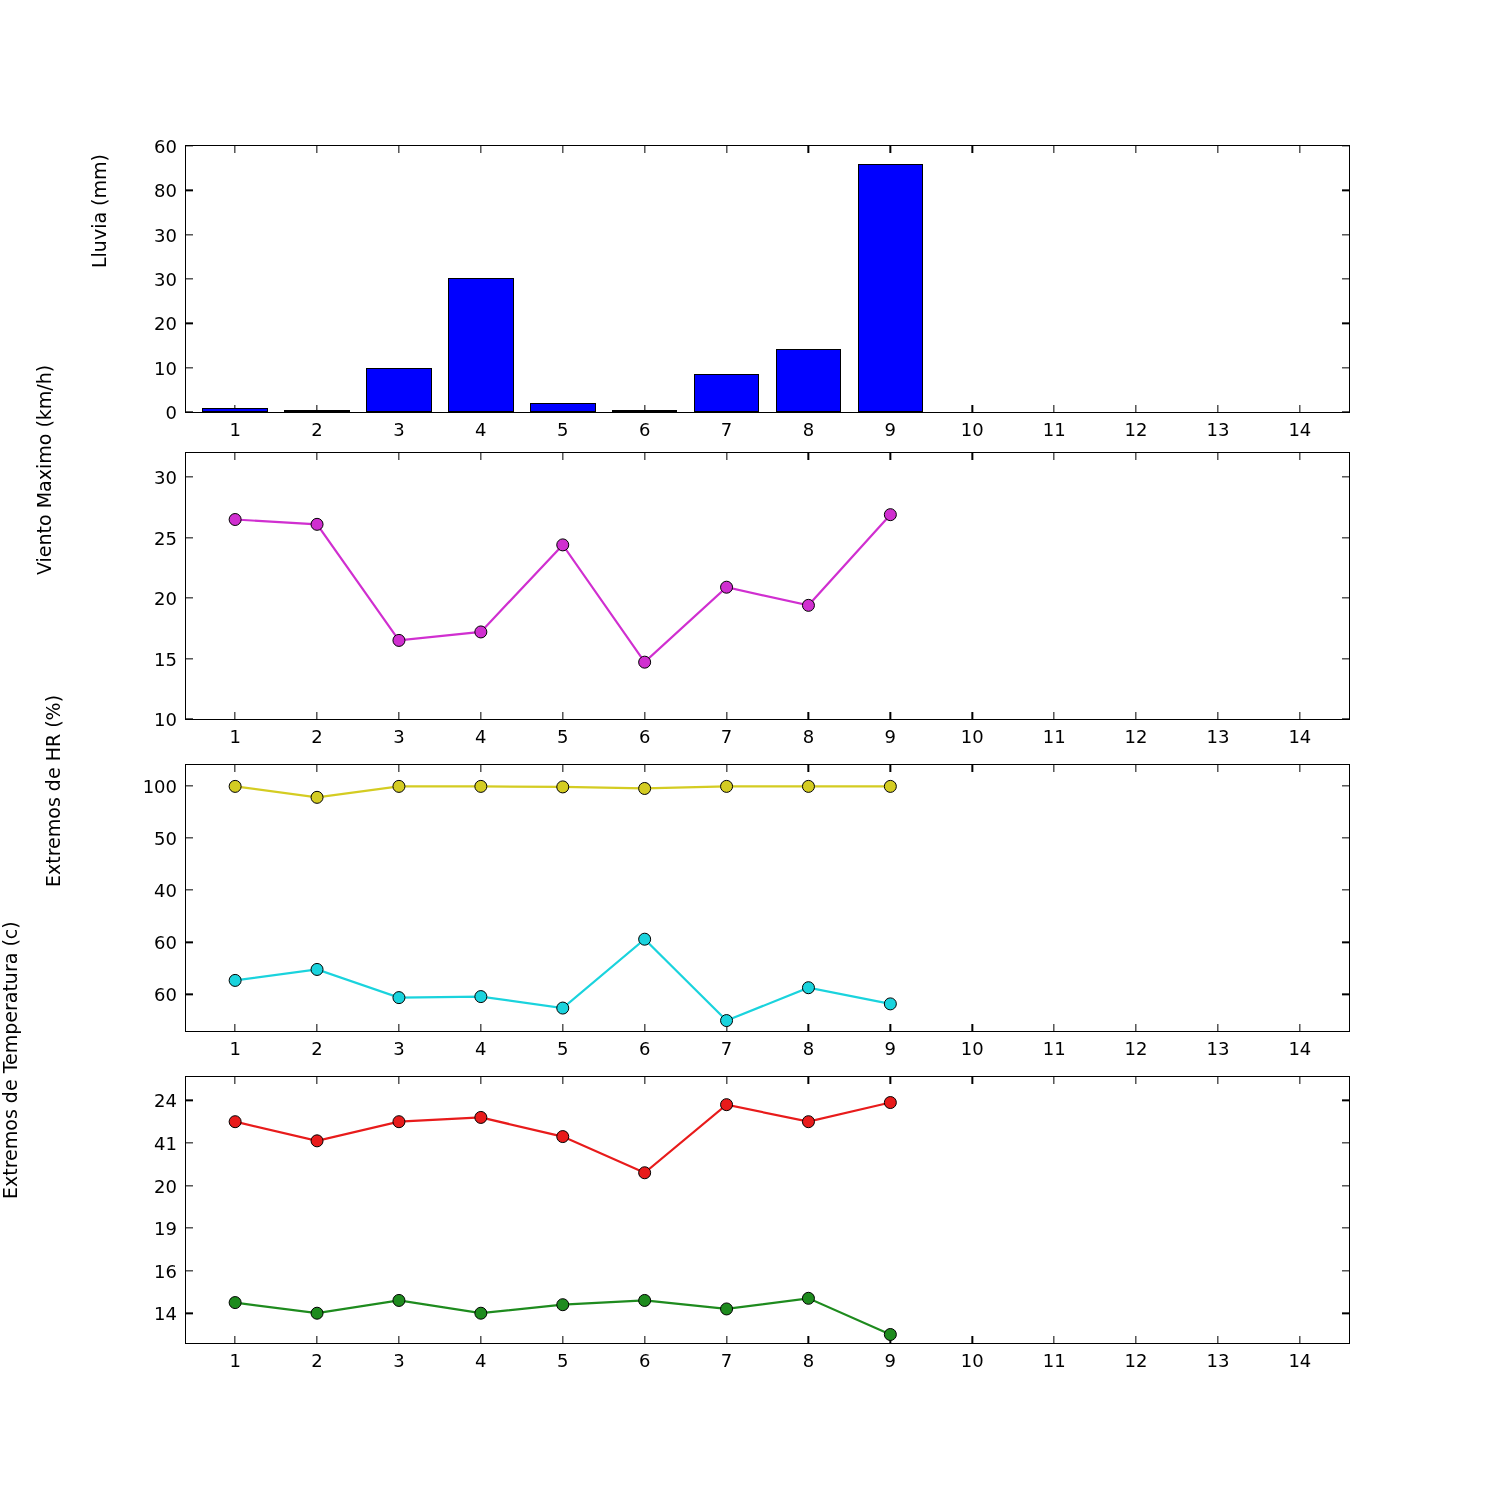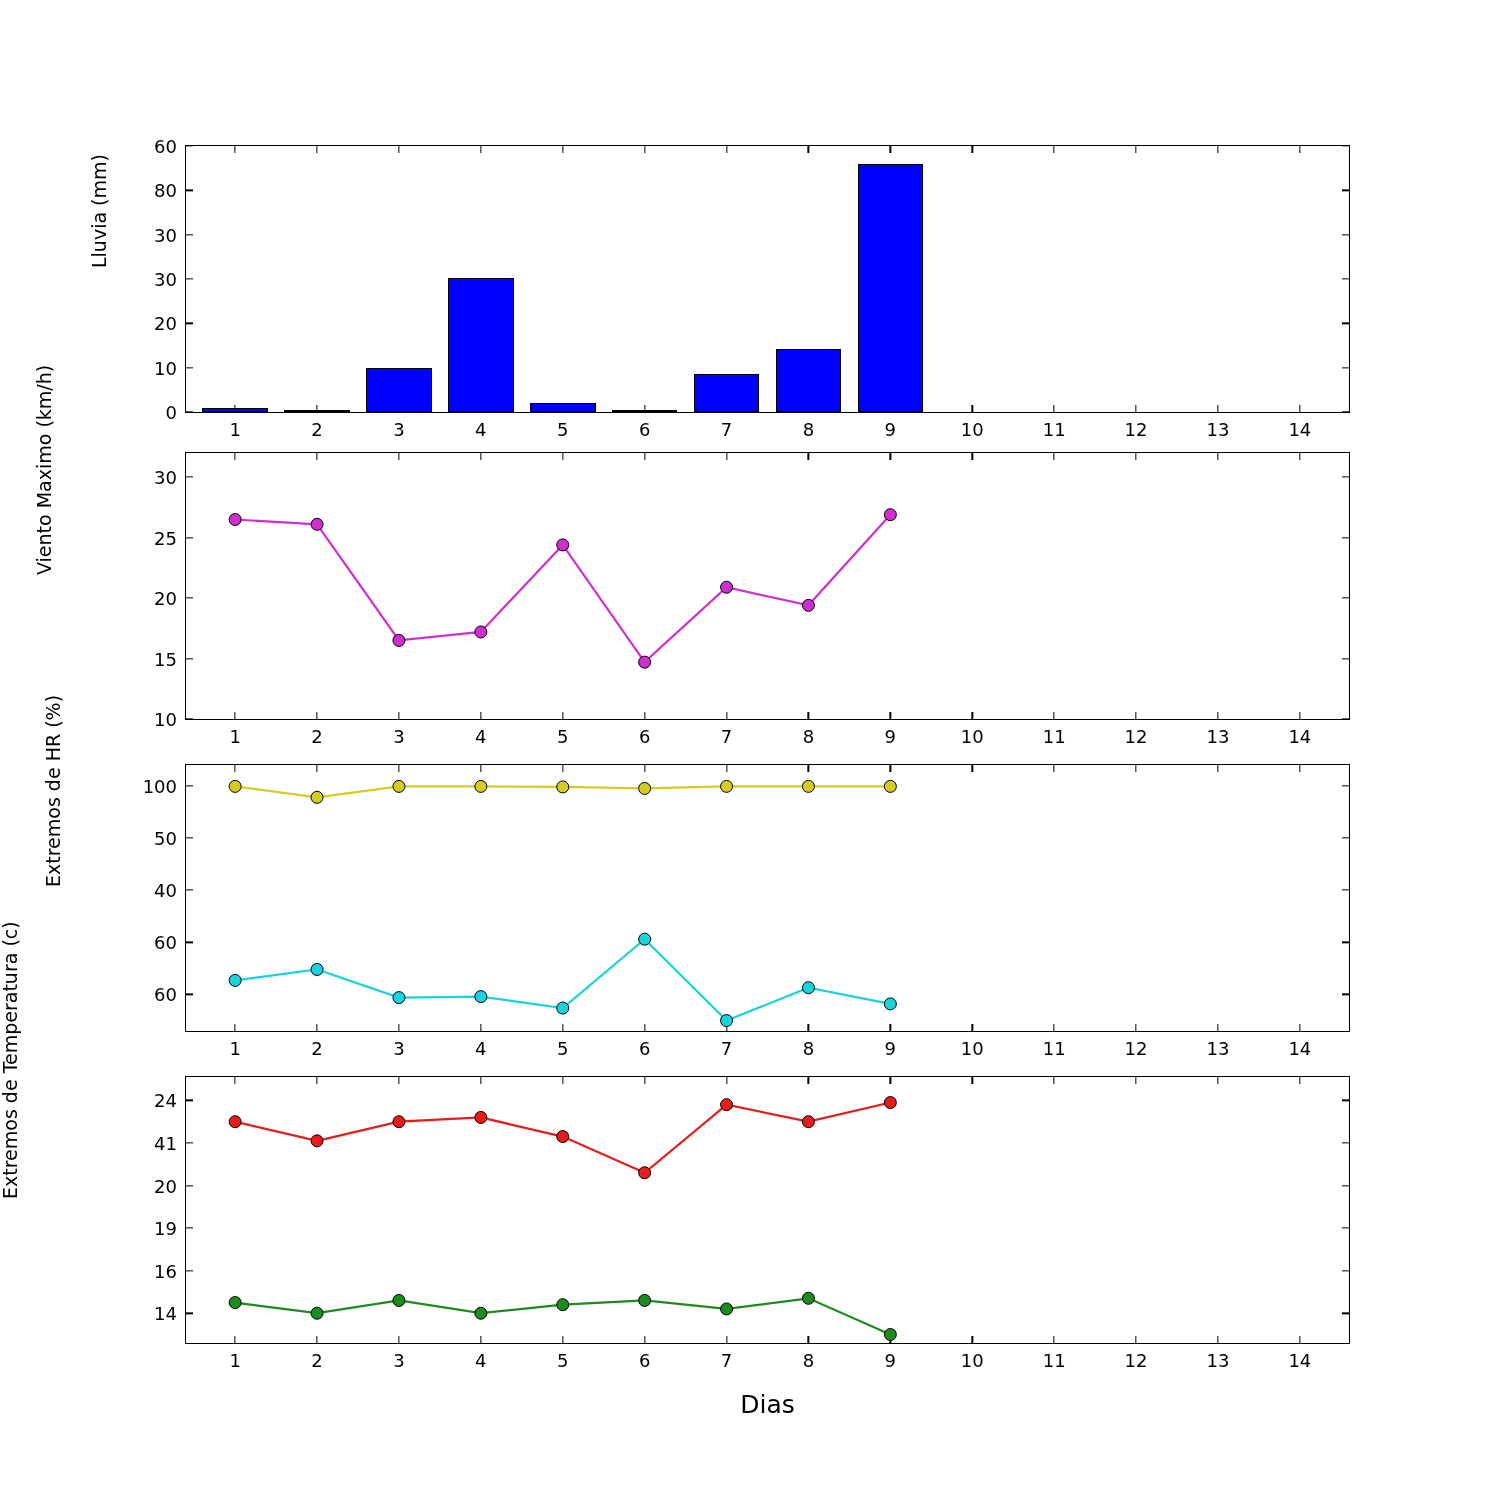--- a/index.html
+++ b/index.html
@@ -410,15 +410,14 @@
           <circle cx="376.75" cy="227.70" r="6" fill="#1e8b1e" stroke="#000" stroke-width="1"></circle>
           <circle cx="458.65" cy="223.44" r="6" fill="#1e8b1e" stroke="#000" stroke-width="1"></circle>
           <circle cx="540.55" cy="231.95" r="6" fill="#1e8b1e" stroke="#000" stroke-width="1"></circle>
           <circle cx="622.45" cy="221.31" r="6" fill="#1e8b1e" stroke="#000" stroke-width="1"></circle>
           <circle cx="704.35" cy="257.49" r="6" fill="#1e8b1e" stroke="#000" stroke-width="1"></circle>
         </svg>
       </div>
   </div>
   <div class="ylabel" id="ylab3" style="left:138px;top:1210px;transform:translate(-50%,-50%) rotate(-90deg);">Extremos de Temperatura (c)</div>
 
-  <div class="xlabel" style="left:185px;width:1165px;top:1390px;">Dias</div>
 
 </div>
 
 </body></html>

